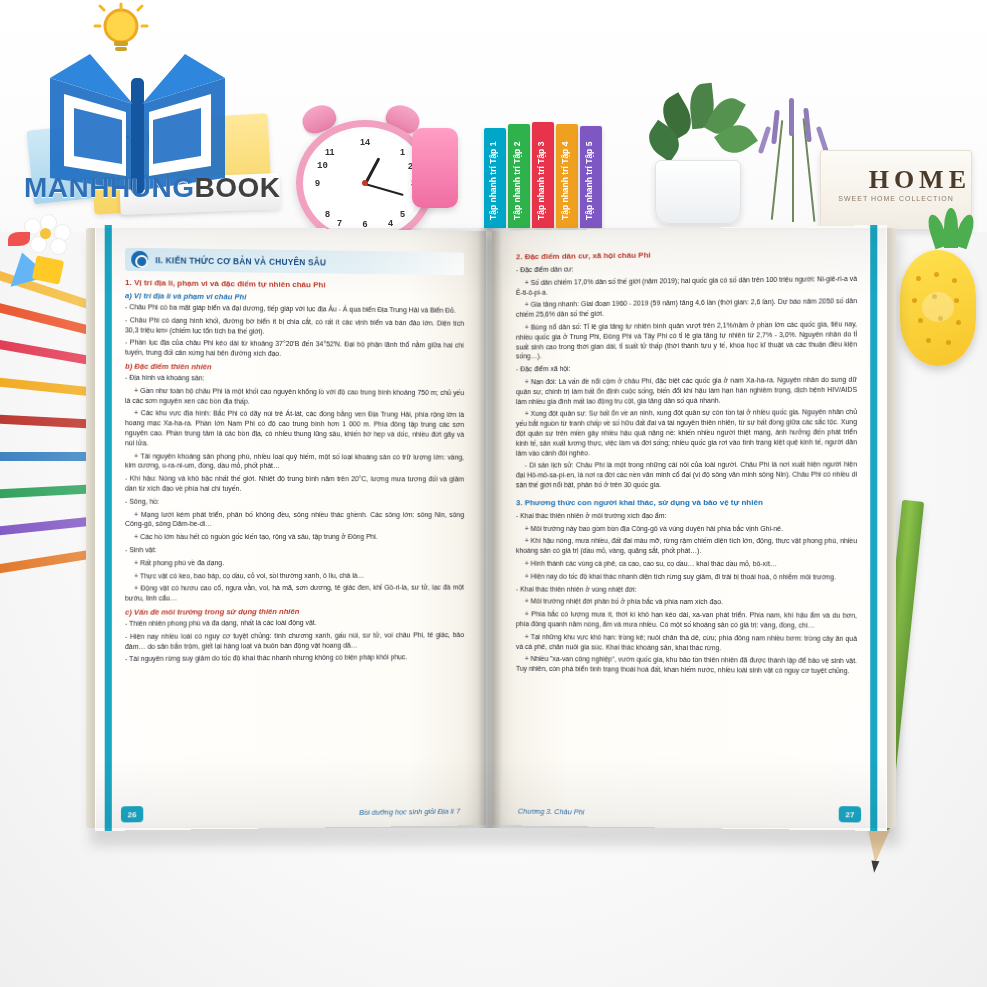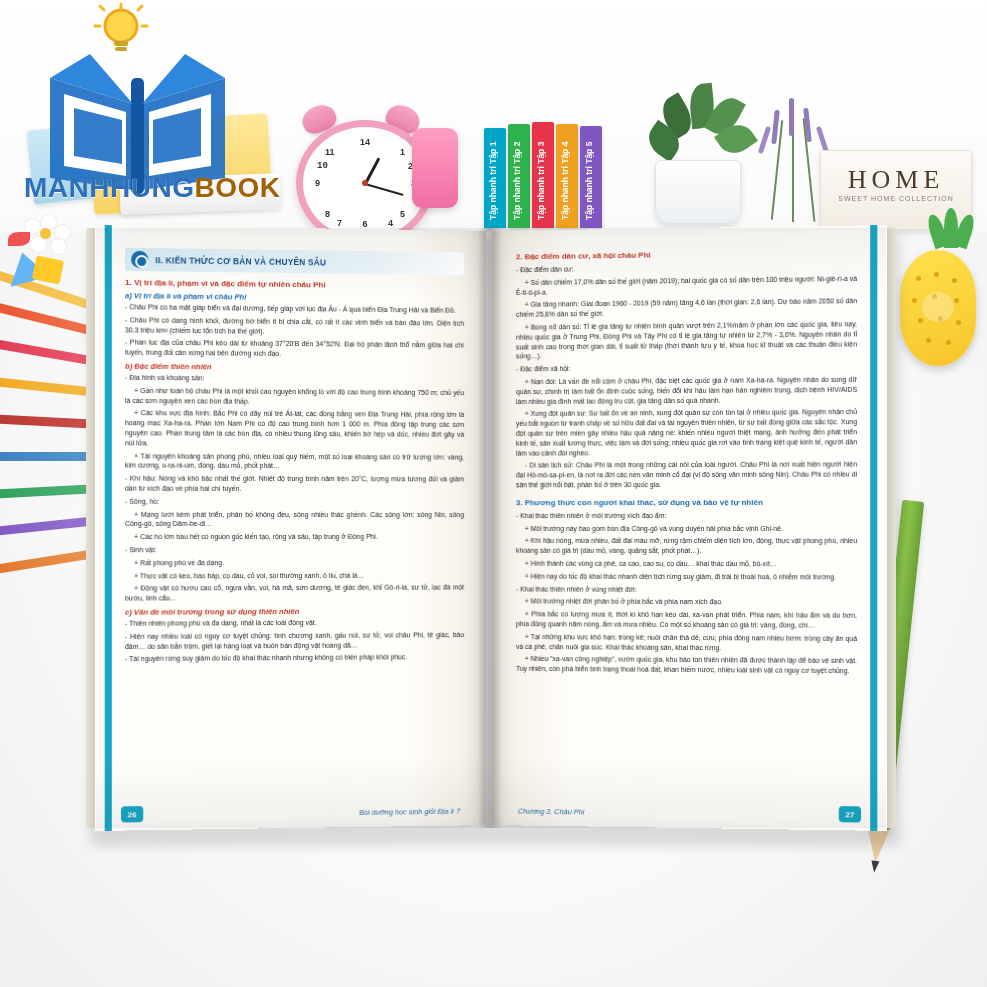--- a/index.html
+++ b/index.html
@@ -25,21 +25,21 @@
 
   
   .wm-logo{position:absolute;left:30px;top:8px;width:215px;height:205px;}
   .bulb{position:absolute;left:92px;top:2px;width:58px;height:58px;}
   .wm-text{
     position:absolute;left:24px;top:172px;
     font-size:28px;font-weight:bold;letter-spacing:.5px;
     color:#2f6fb5;
     text-shadow:0 1px 0 rgba(255,255,255,.9);
   }
-  .wm-text .b{color:#a16207;}
+  .wm-text .b{color:#404040;}
   .wm-text .o{color:#2f6fb5;}
 
   
   .pencil{position:absolute;transform-origin:left center;border-radius:2px;height:9px;}
   .pencil:after{
     content:"";position:absolute;right:-13px;top:-2px;
     border-left:13px solid currentColor;border-top:6.5px solid transparent;border-bottom:6.5px solid transparent;
     opacity:.95;
   }
   .pencil .tip{position:absolute;right:-19px;top:-1.5px;width:0;height:0;
@@ -73,22 +73,22 @@
   .leaf{position:absolute;background:#3c6e3a;border-radius:60% 0 60% 0;}
 
   
   .lav{position:absolute;width:5px;border-radius:3px;background:#8e7bb8;}
   .lavstem{position:absolute;width:2px;background:#6d8a5a;}
 
   
   .homebox{position:absolute;left:820px;top:150px;width:150px;height:78px;border-radius:3px;
     background:linear-gradient(180deg,#fdfbf7,#f2ece2);box-shadow:0 3px 6px rgba(0,0,0,.12);
     border:1px solid #e8e0d2;}
-  .home-t{position:absolute;left:0;right:0;top:14px;text-align:center;font-family:"Liberation Serif",serif;
-    font-size:26px;letter-spacing:5px;color:#4a3b2a;font-weight:normal;}
+  .home-t{position:absolute;left:0;right:0;top:14px;text-align:right;font-family:"Liberation Serif",serif;
+    font-size:26px;letter-spacing:5px;color:#4a3b2a;font-weight:bold;}
   .home-s{position:absolute;left:0;right:0;top:44px;text-align:center;font-size:7px;color:#8a7b68;letter-spacing:1px;}
 
   
   .pine{position:absolute;left:900px;top:250px;width:76px;height:116px;border-radius:38px/46px;
     background:linear-gradient(160deg,#ffe14f,#f7c52a);box-shadow:0 4px 8px rgba(0,0,0,.18);}
   .pine-dot{position:absolute;width:5px;height:5px;border-radius:50%;background:#d79b12;opacity:.85;}
   .pine-leafy{position:absolute;background:#4cae4f;border-radius:50% 50% 0 0;}
 
   
   .gpencil{position:absolute;left:885px;top:500px;width:22px;height:330px;

